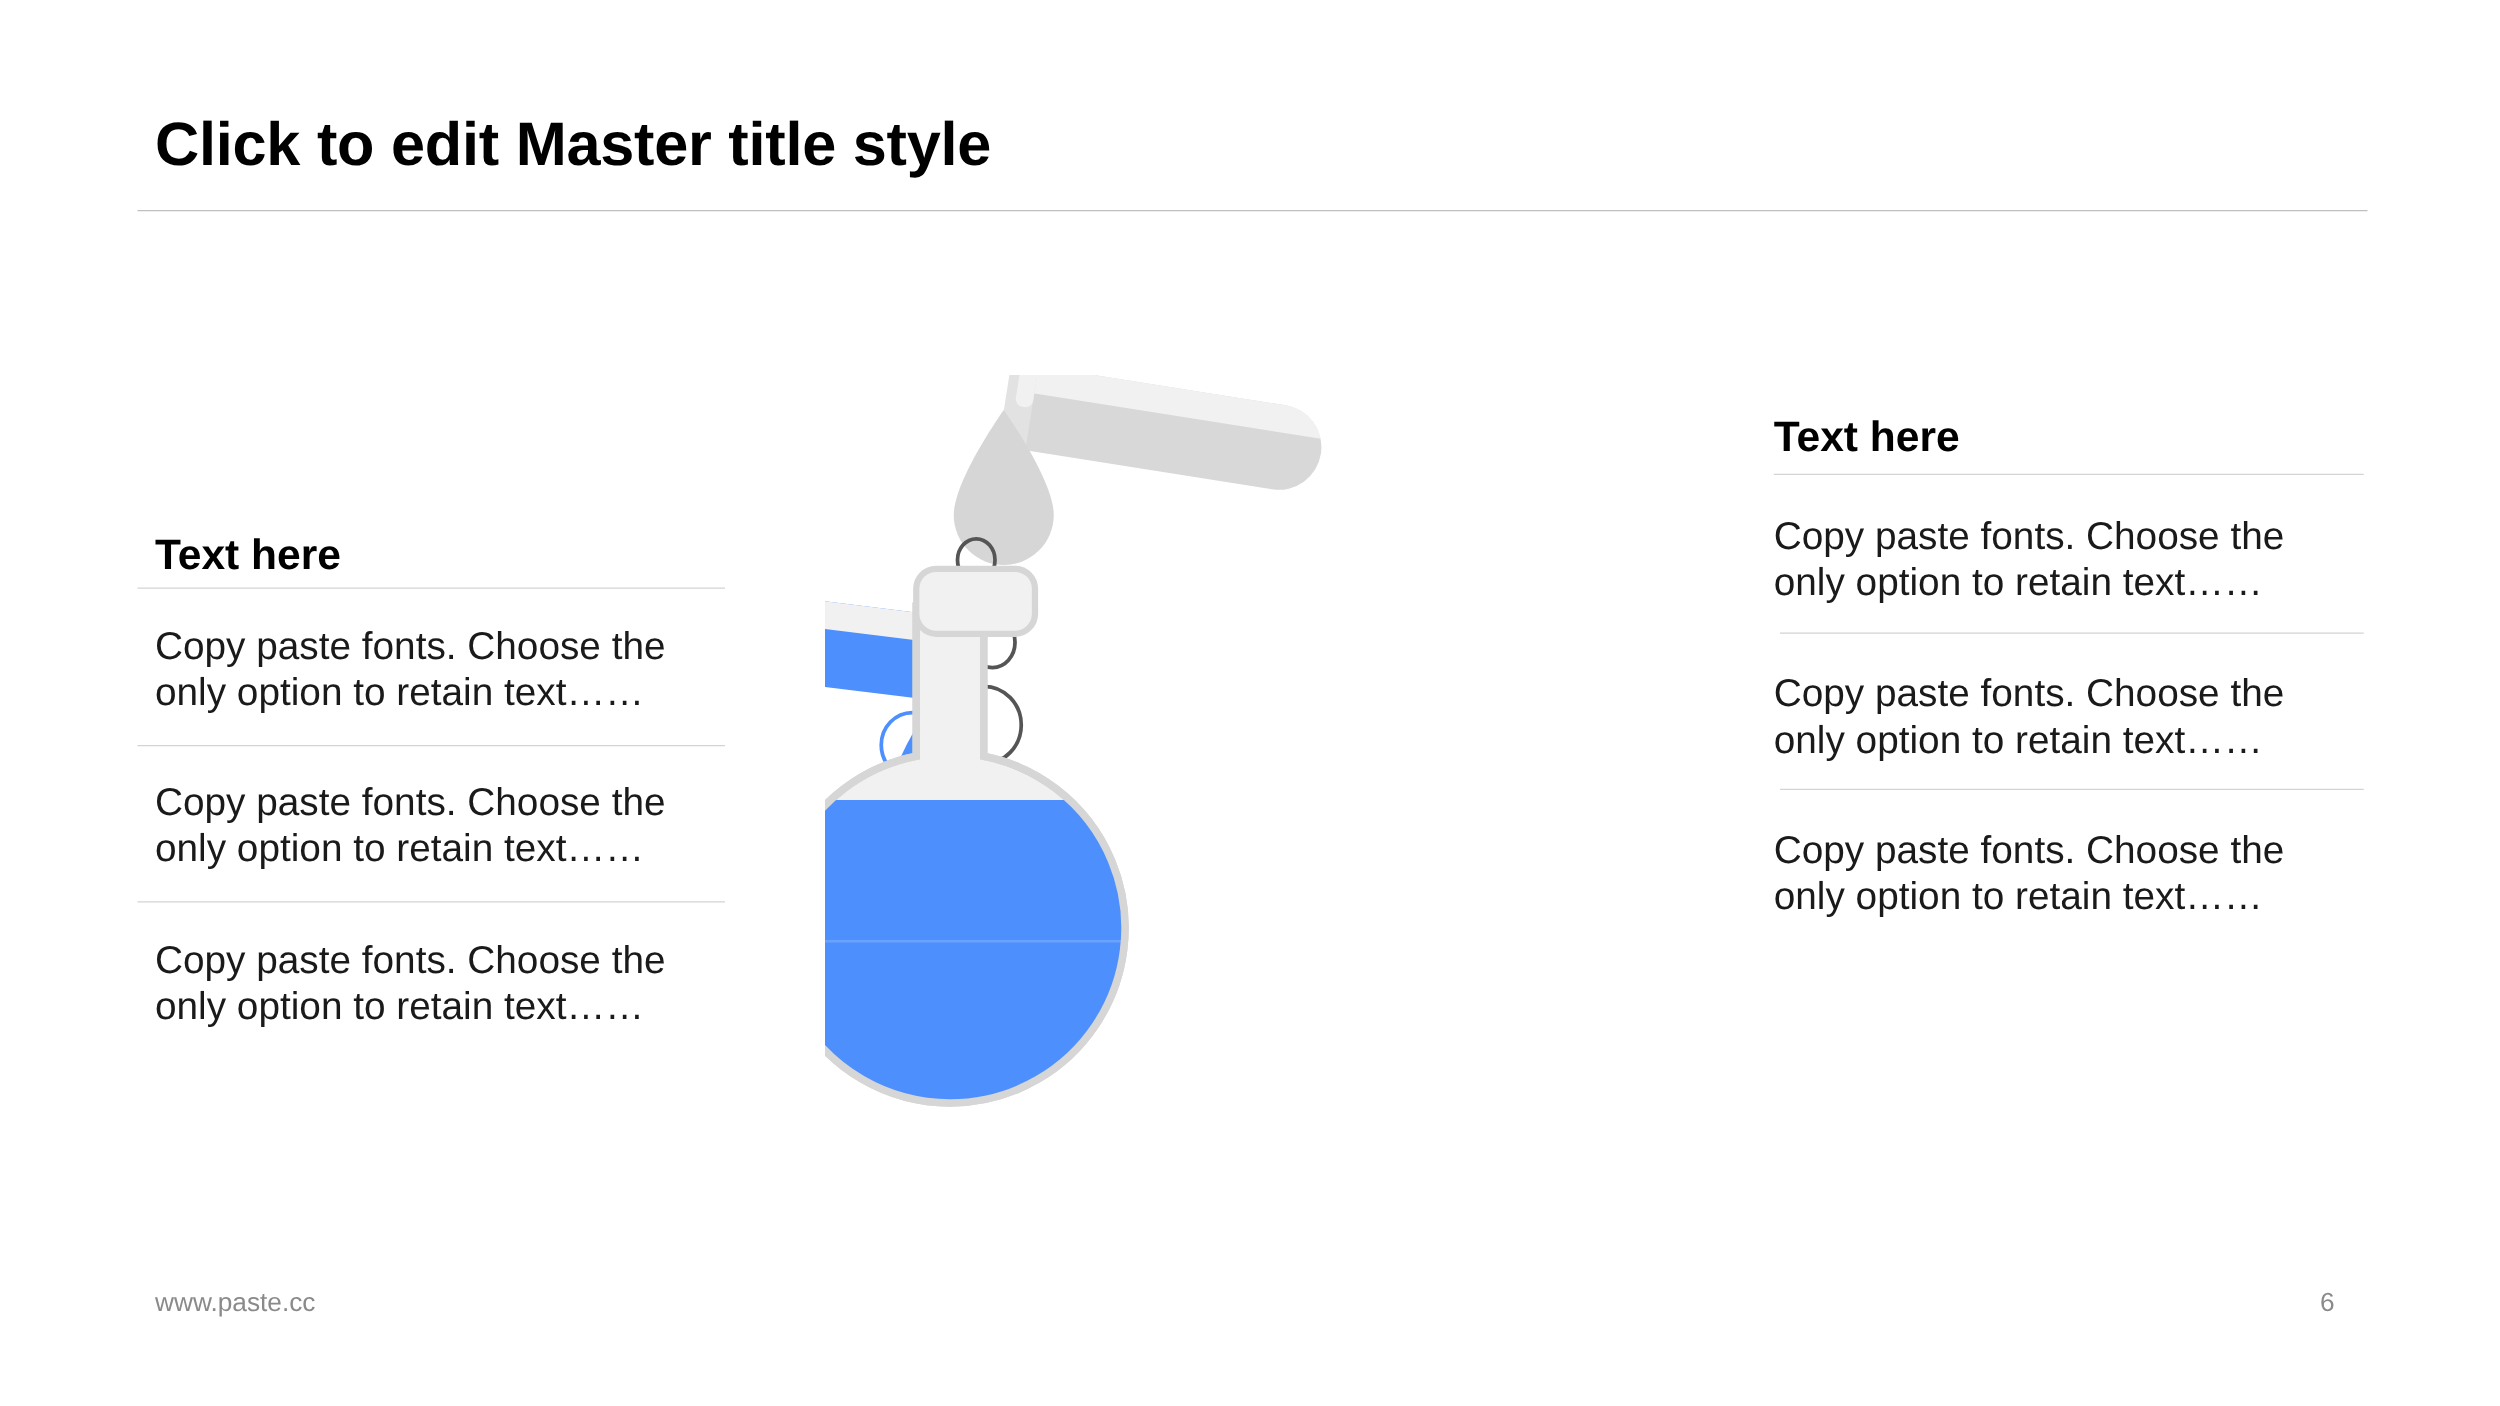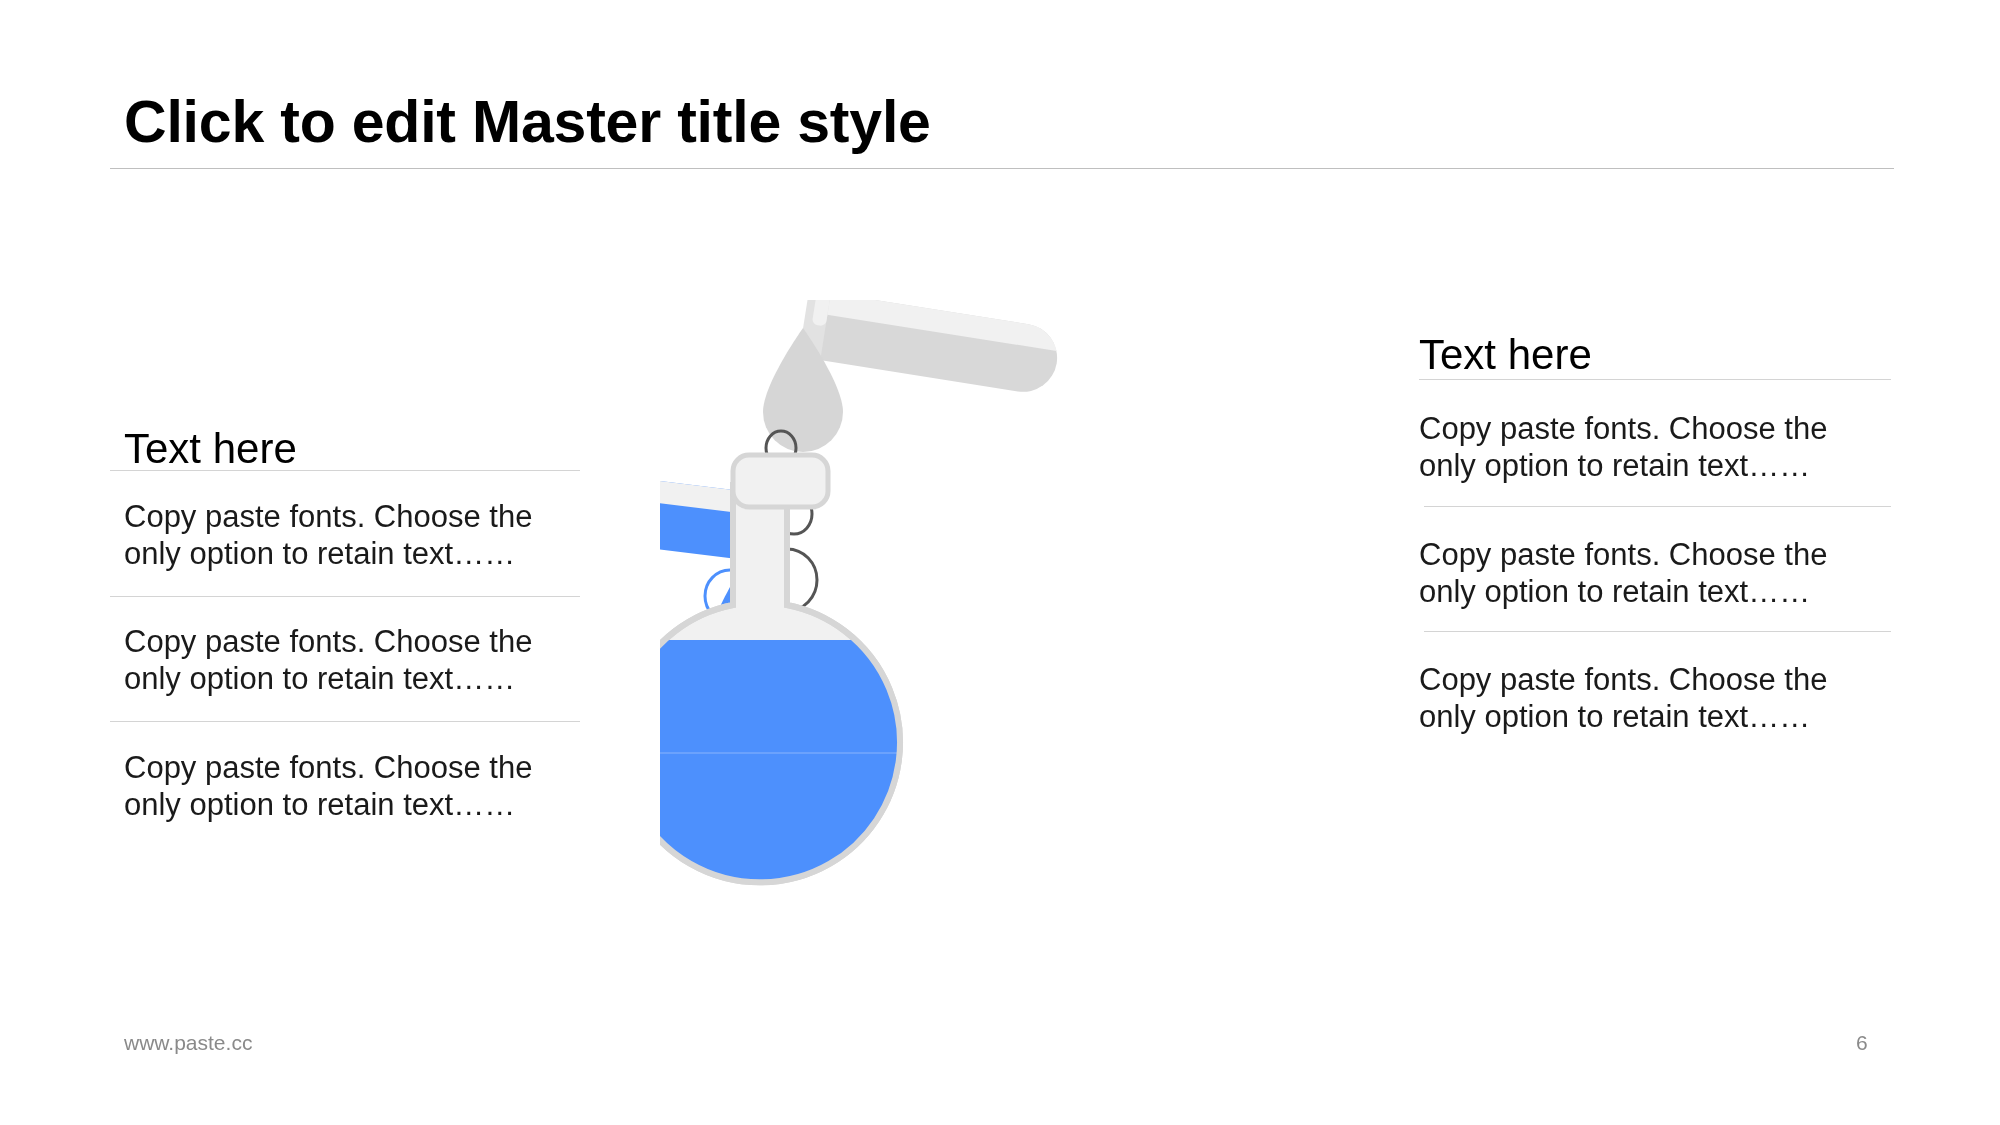--- a/index.html
+++ b/index.html
@@ -16,40 +16,40 @@
     height: 1125px;
     background: #ffffff;
     overflow: hidden;
   }
 
   
   .title {
     position: absolute;
     left: 124px;
     top: 88px;
-    font-size: 59px;
+    font-size: 49px;
     font-weight: bold;
     color: #000000;
     letter-spacing: -0.2px;
     white-space: nowrap;
   }
   .title-rule {
     position: absolute;
     left: 110px;
     top: 168px;
     width: 1784px;
     height: 1px;
     background: #bfbfbf;
   }
 
   
   .col-heading {
     position: absolute;
-    font-size: 42px;
-    font-weight: normal;
+    font-size: 34px;
+    font-weight: bold;
     color: #000000;
     white-space: nowrap;
   }
   .rule {
     position: absolute;
     height: 1px;
     background: #d4d4d4;
   }
   .para {
     position: absolute;

